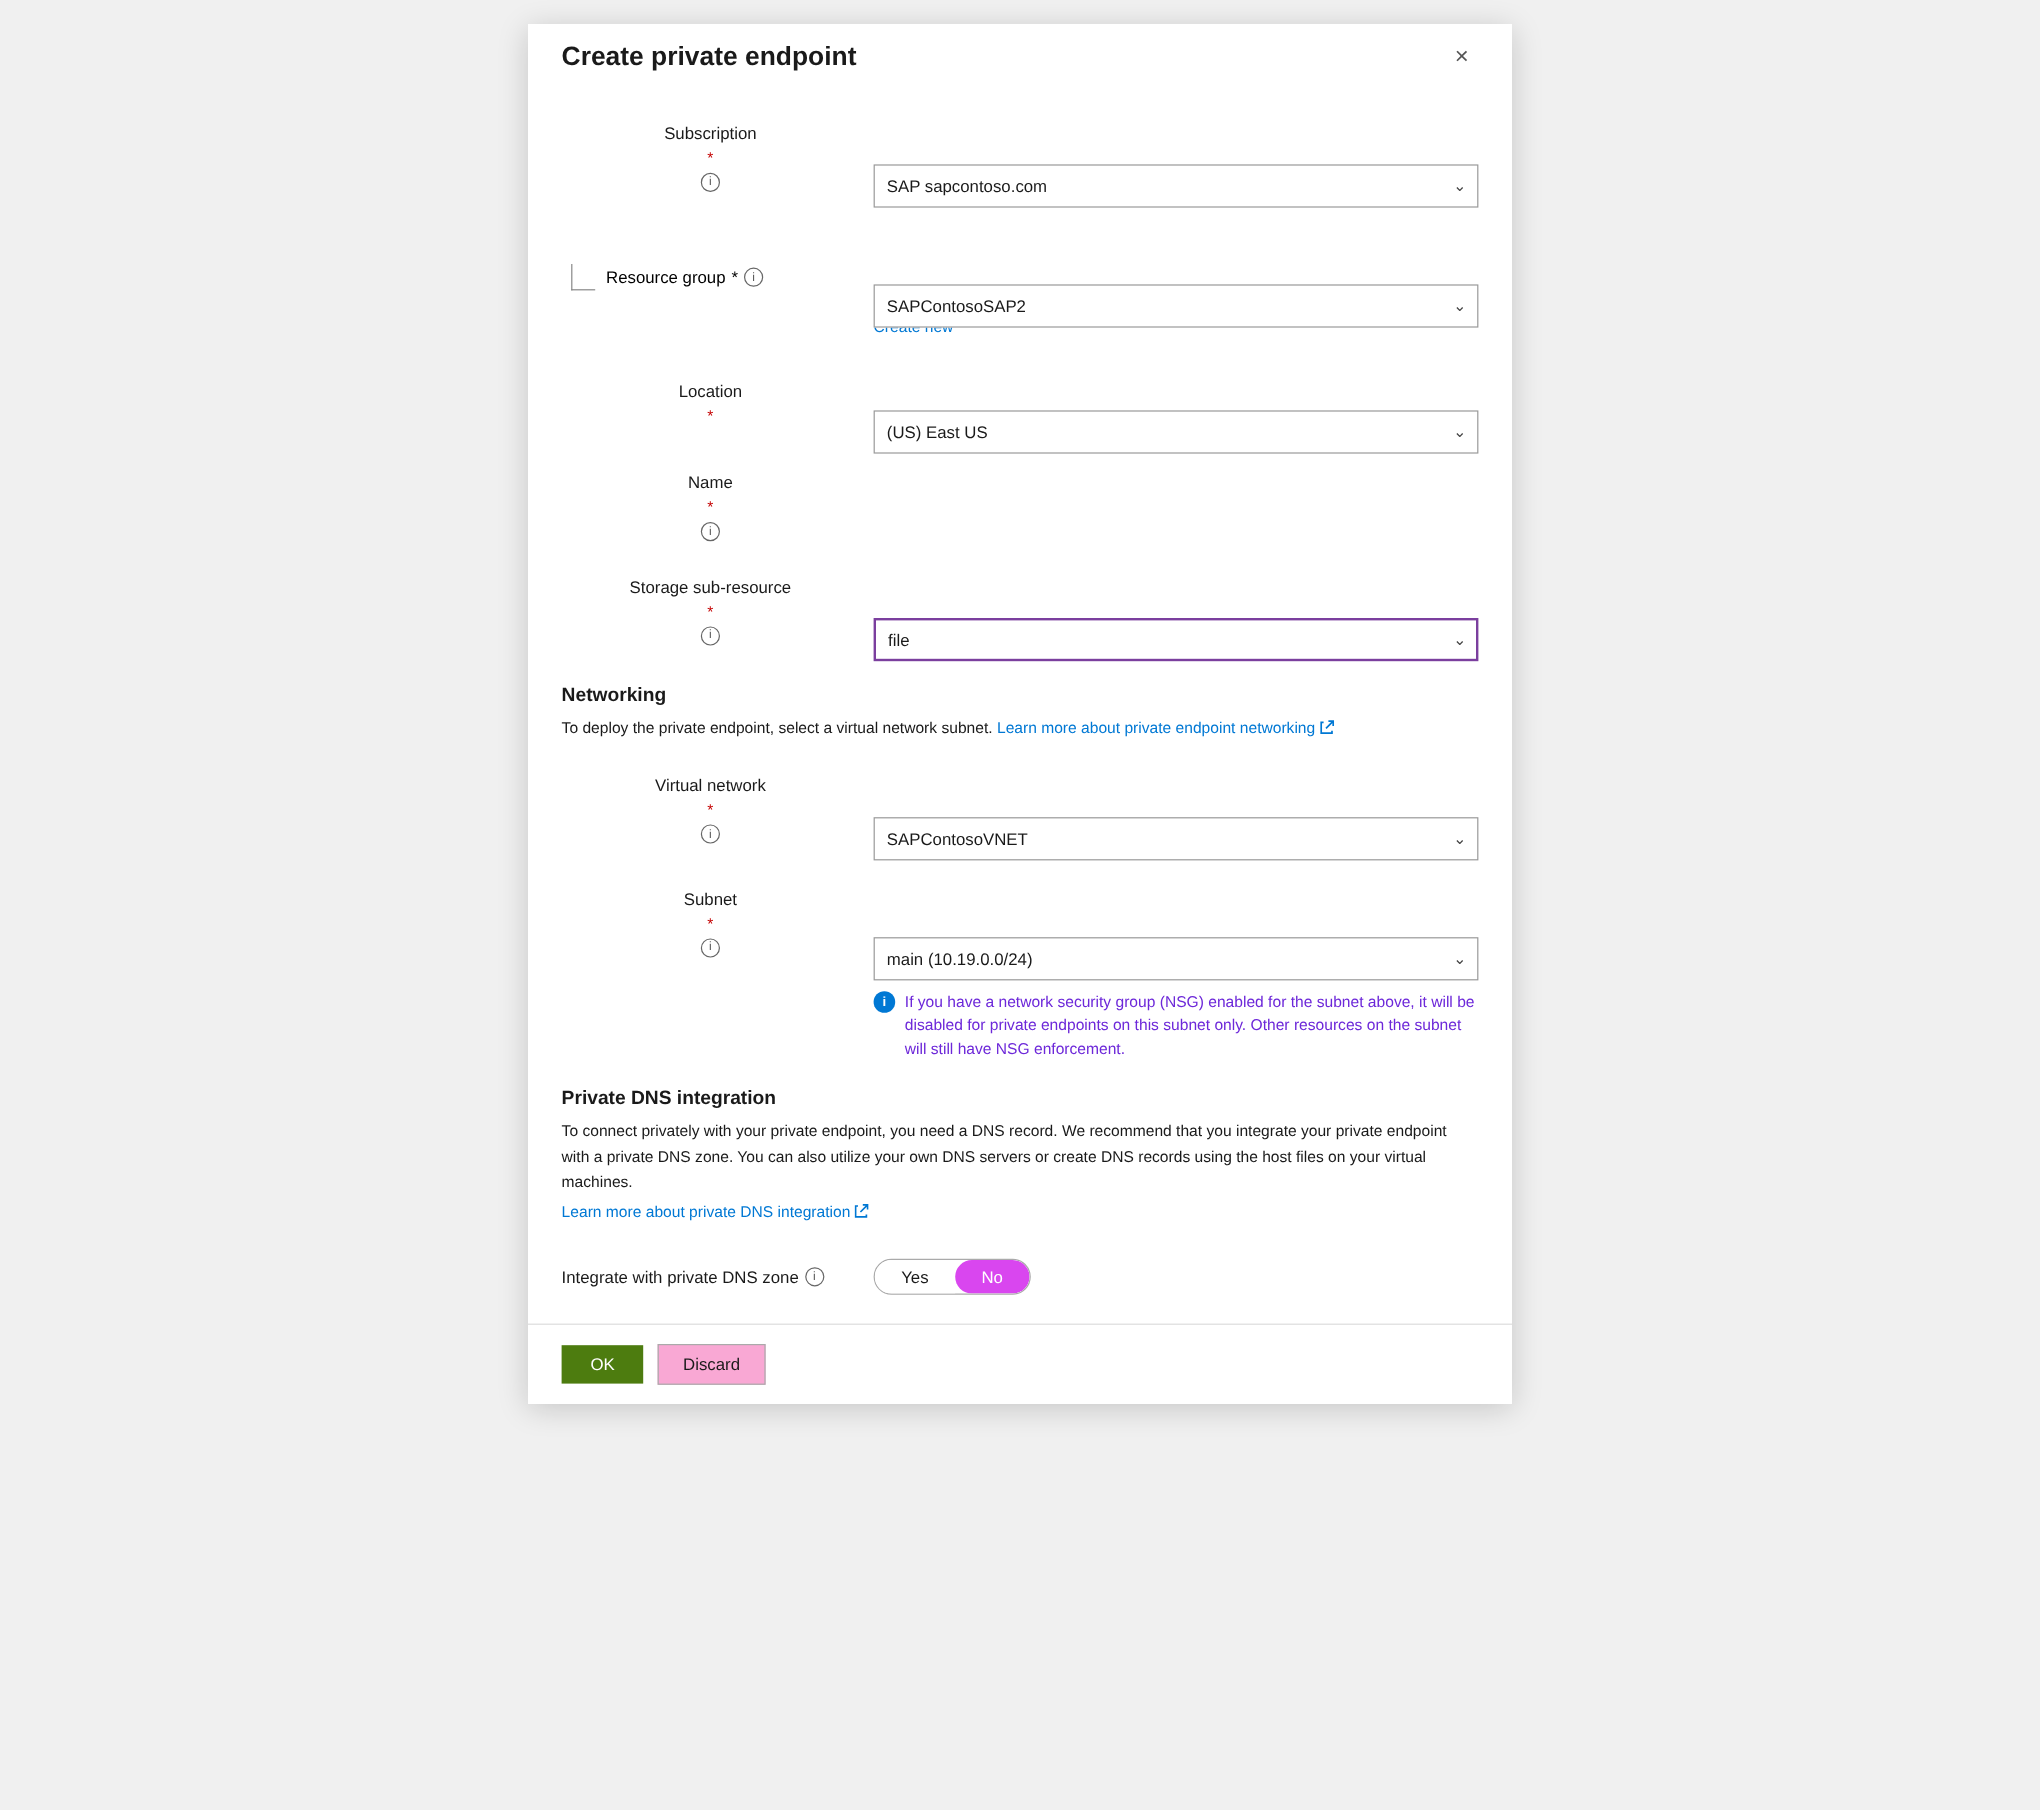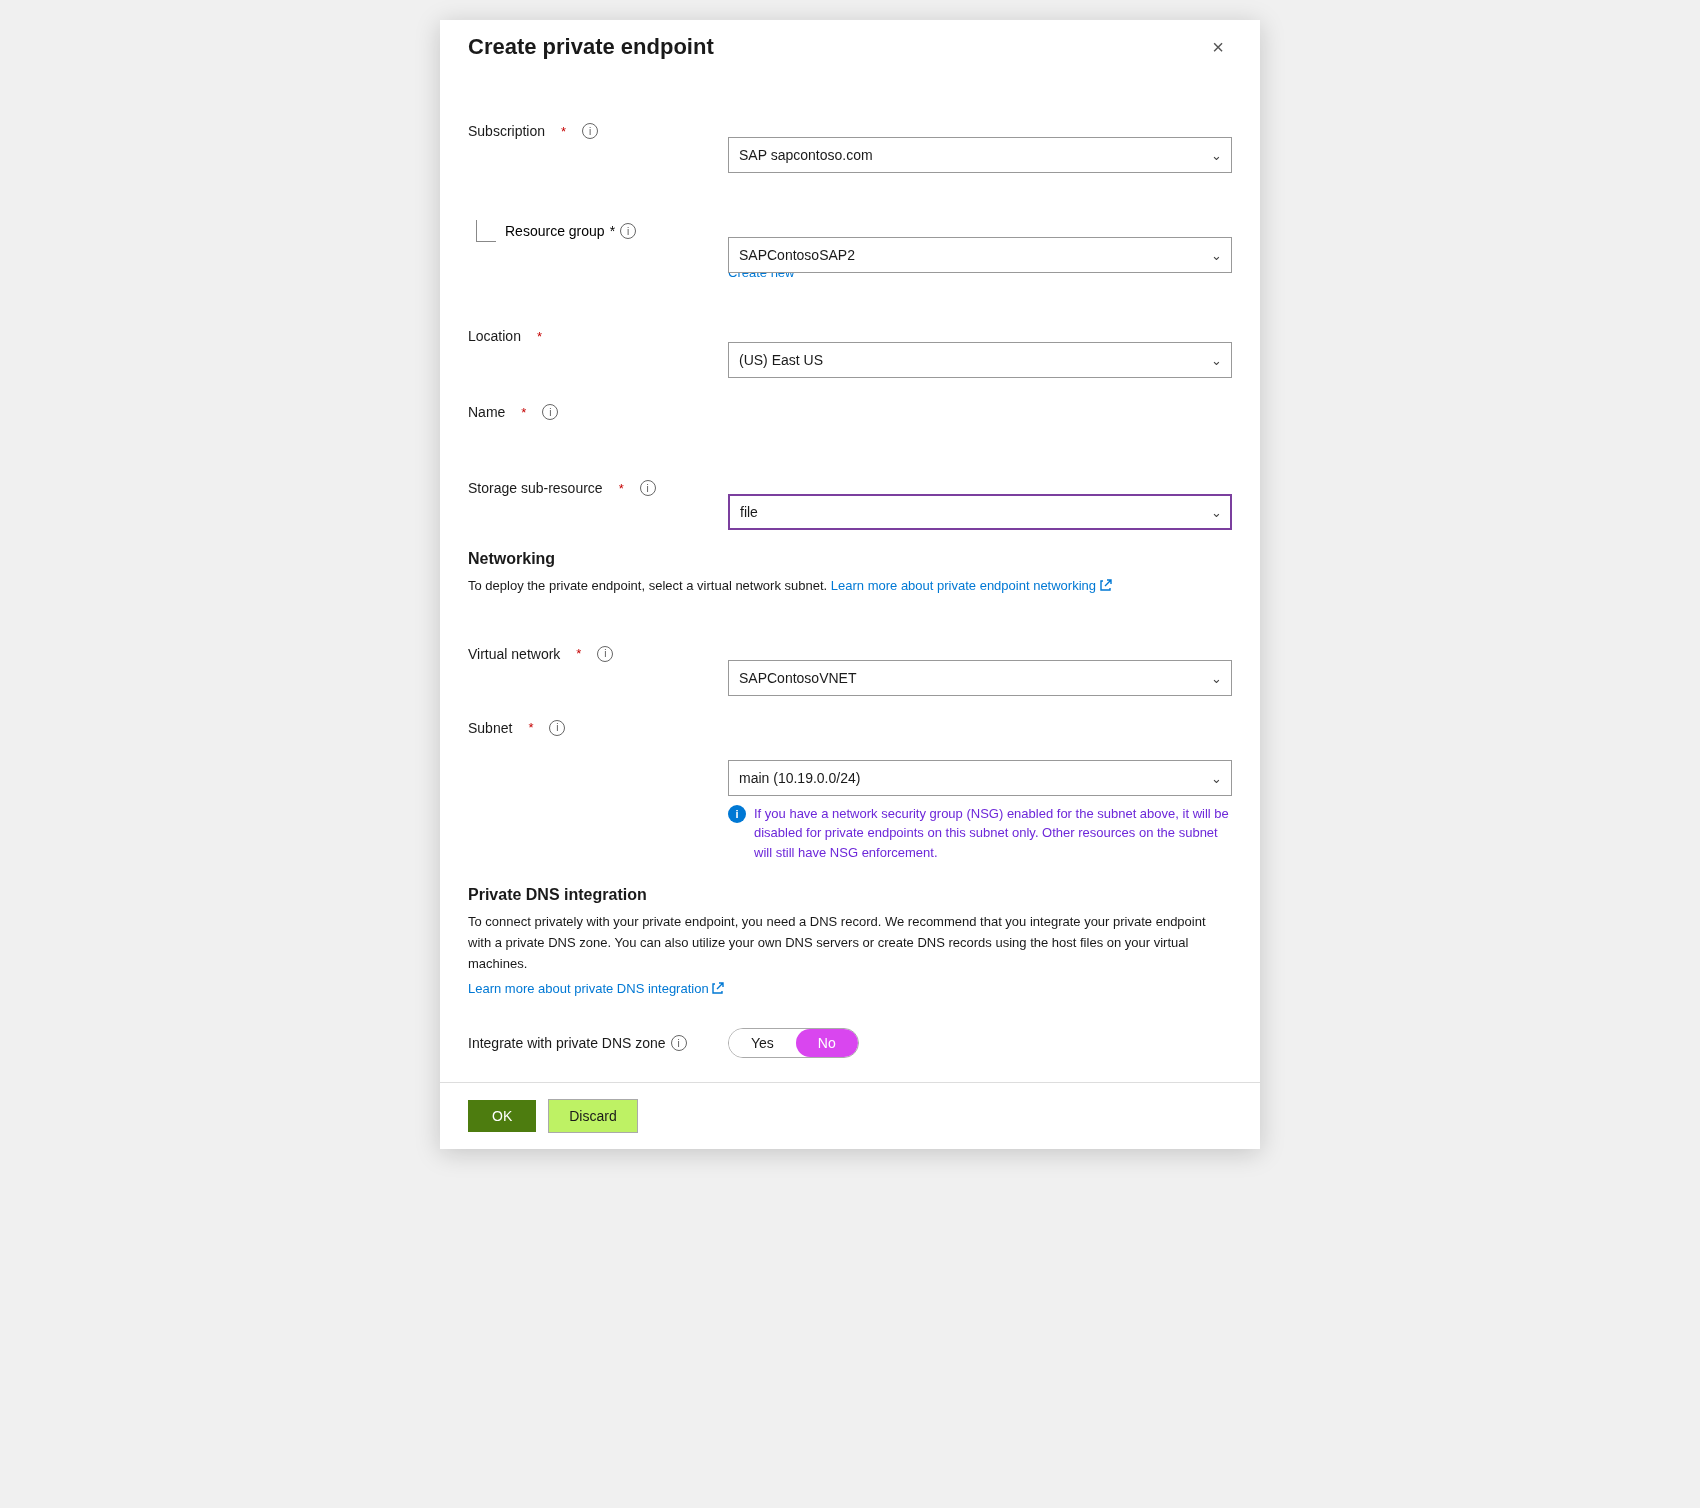--- a/index.html
+++ b/index.html
@@ -54,22 +54,23 @@
       margin-bottom: 16px;
       min-height: 36px;
     }
     .form-label {
       width: 260px;
       flex-shrink: 0;
       color: #1a1a1a;
       font-size: 14px;
       display: flex;
       align-items: center;
-      gap: 16px;
+      gap: 5px;
       padding-right: 12px;
+      flex-direction: column;
     }
     .form-label .required {
       color: #c40000;
       font-size: 13px;
     }
     .info-icon {
       display: inline-flex;
       align-items: center;
       justify-content: center;
       width: 16px;
@@ -282,21 +283,21 @@
     .btn-ok {
       background: #4d7c0f;
       color: #fff;
       border: none;
       padding: 8px 24px;
       font-size: 14px;
       cursor: pointer;
       font-weight: 500;
     }
     .btn-discard {
-      background: #bef264;
+      background: #f9a8d4;
       color: #1a1a1a;
       border: 1px solid #aaa;
       padding: 8px 20px;
       font-size: 14px;
       cursor: pointer;
     }
   </style>
 </head>
 <body>
 

